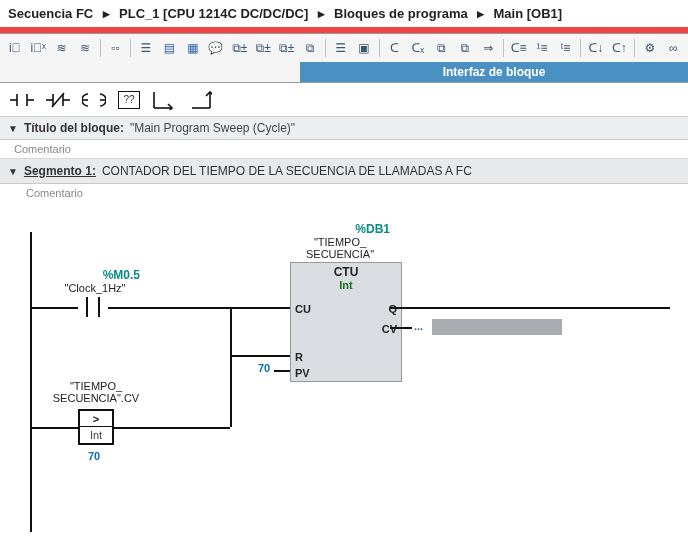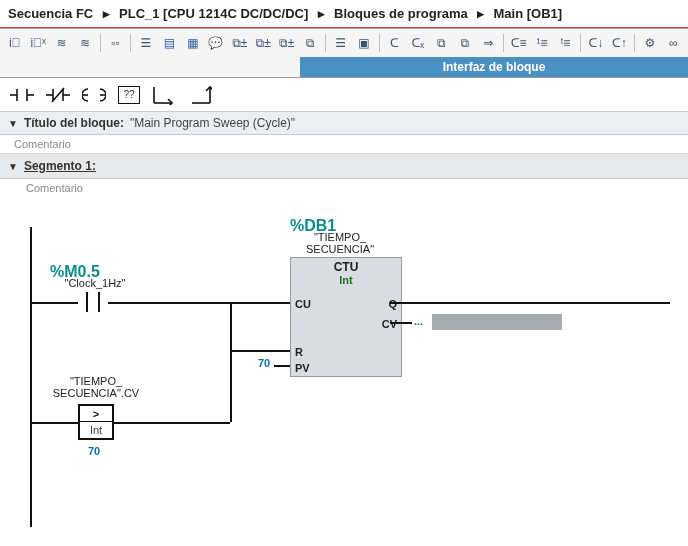--- a/index.html
+++ b/index.html
@@ -15,21 +15,21 @@
     box-sizing: border-box;
   }
   * { box-sizing: border-box; }
 
   
   .breadcrumb {
     padding: 6px 8px;
     font-size: 13px;
     font-weight: 600;
     color: #222;
-    border-bottom: 1px solid #ef4444;
+    border-bottom: 6px solid #ef4444;
     white-space: nowrap;
     overflow: hidden;
   }
   .breadcrumb .sep { padding: 0 6px; color: #222; }
 
   
   .toolbar-wrap {
     border-top: 1px solid #999;
     border-bottom: 1px solid #999;
     background: #f5f5f5;
@@ -153,22 +153,22 @@
   .vseg {
     position: absolute;
     width: 0;
     border-left: 2px solid #111;
   }
 
   .tag-sym {
     position: absolute;
     color: #0b8d86;
     font-weight: 700;
-    font-size: 16px;
-    text-align: left;
+    font-size: 12px;
+    text-align: right;
     white-space: nowrap;
   }
   .tag-name {
     position: absolute;
     color: #222;
     font-size: 11px;
     text-align: center;
     white-space: nowrap;
   }
 
@@ -337,20 +337,21 @@
 <div class="block-title-row">
   <span class="tri">▼</span>
   <span class="lbl">Título del bloque:</span>
   <span class="val">"Main Program Sweep (Cycle)"</span>
 </div>
 <div class="comentario-row">Comentario</div>
 
 <div class="segment-header">
   <span class="tri">▼</span>
   <span class="seglbl">Segmento 1:</span>
+  <span class="segtxt">CONTADOR DEL TIEMPO DE LA SECUENCIA DE LLAMADAS A FC</span>
 </div>
 <div class="segment-comment">Comentario</div>
 
 <div class="canvas">
   <div class="rail"></div>
 
   <div class="tag-sym" style="left:290px; top:20px; width:100px;">%DB1</div>
   <div class="tag-name" style="left:290px; top:34px; width:100px;">"TIEMPO_</div>
   <div class="tag-name" style="left:290px; top:46px; width:100px;">SECUENCIA"</div>
 

